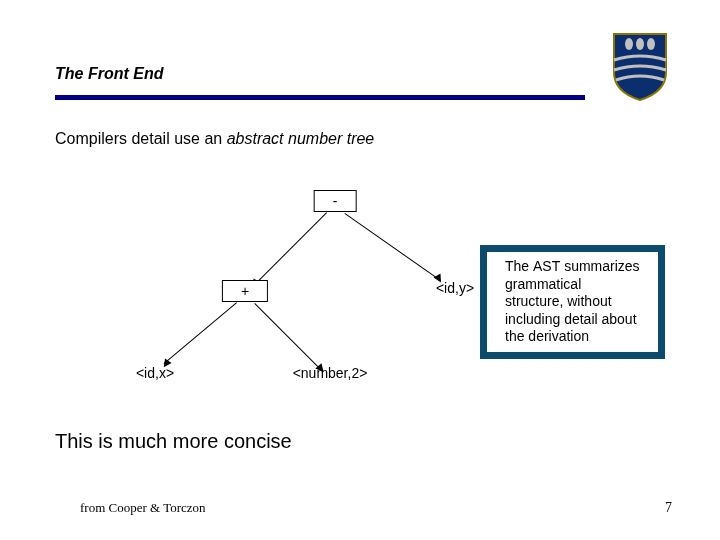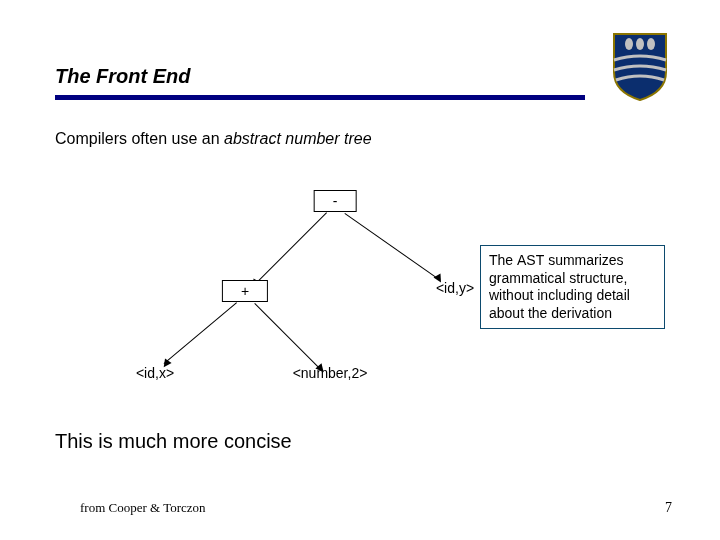--- a/index.html
+++ b/index.html
@@ -15,21 +15,21 @@
     position: absolute;
     top: 32px;
     right: 52px;
     width: 56px;
     height: 70px;
   }
   .title {
     position: absolute;
     top: 65px;
     left: 55px;
-    font-size: 20px;
+    font-size: 16px;
     font-style: italic;
     font-weight: bold;
     color: #000;
   }
   .title-rule {
     position: absolute;
     top: 95px;
     left: 55px;
     width: 530px;
     height: 5px;
@@ -77,22 +77,22 @@
     border-left: 4px solid transparent;
     border-right: 4px solid transparent;
     border-top: 8px solid #000;
     transform: translate(-50%, 0);
   }
   .note-box {
     position: absolute;
     top: 245px;
     left: 480px;
     width: 185px;
-    border: 1px solid #0c4a6e;
-    padding: 6px 8px;
+    border: 7px solid #0c4a6e;
+    padding: 6px 18px;
     font-size: 14px;
     line-height: 1.25;
   }
   .note-box .sc { font-family: Arial, sans-serif; }
   .bottom-text {
     position: absolute;
     top: 428px;
     left: 55px;
     font-size: 20px;
     line-height: 1.35;
@@ -123,21 +123,21 @@
   <path d="M4 48 Q28 40 52 48" fill="none" stroke="#c0c0c0" stroke-width="3"></path>
   <ellipse cx="17" cy="12" rx="4" ry="6" fill="#c0c0c0"></ellipse>
   <ellipse cx="28" cy="12" rx="4" ry="6" fill="#c0c0c0"></ellipse>
   <ellipse cx="39" cy="12" rx="4" ry="6" fill="#c0c0c0"></ellipse>
 </svg>
 
 <div class="title">The Front End</div>
 <div class="title-rule"></div>
 
 <div class="subtitle">
-  <span>Compilers often use an </span><i>abstract number tree</i>
+  <span>Compilers detail use an </span><i>abstract number tree</i>
 </div>
 
 <div class="diagram">
 
   <div class="node-box" style="left:280px; top:10px; padding:2px 18px;">-</div>
 
   <div class="arrow-line" style="left:272px; top:33px; width:100px; transform:rotate(135deg);"></div>
   <div class="arrow-head" style="left:200px; top:100px; transform: translate(-50%,0) rotate(30deg);"></div>
 
   <div class="arrow-line" style="left:290px; top:33px; width:115px; transform:rotate(35deg);"></div>

